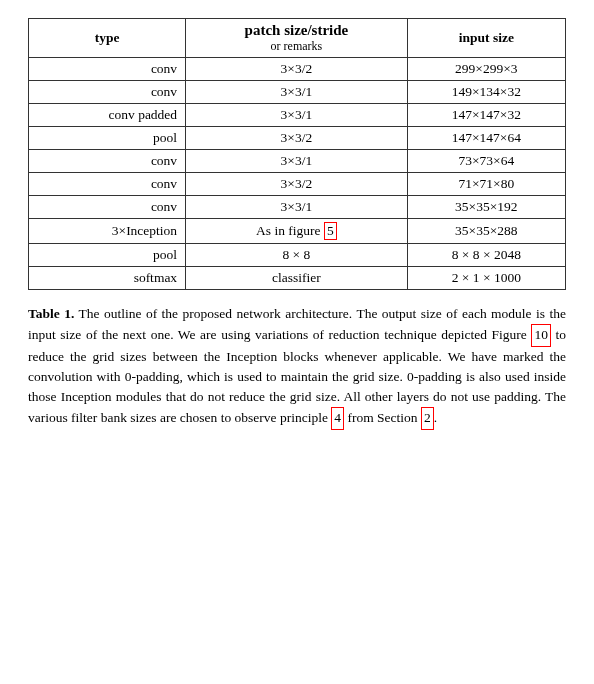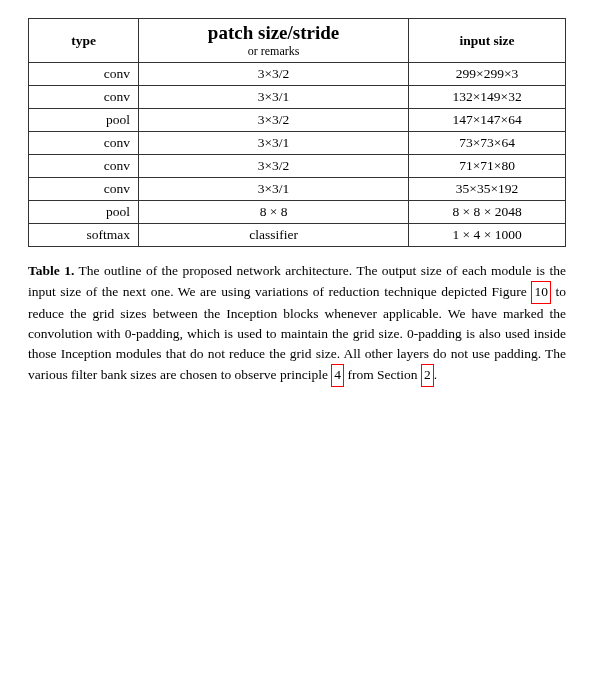--- a/index.html
+++ b/index.html
@@ -34,21 +34,21 @@
     table th {
       font-weight: bold;
     }
 
     table td:first-child {
       text-align: right;
     }
 
     .th-main {
       font-weight: bold;
-      font-size: 19px;
+      font-size: 15px;
     }
 
     .th-sub {
       font-weight: normal;
       font-size: 12px;
     }
 
     .caption {
       font-size: 13.5px;
       line-height: 1.5;
@@ -84,21 +84,26 @@
     </thead>
     <tbody id="table-body">
     <tr>
           <td>conv</td>
           <td>3×3/2</td>
           <td>299×299×3</td>
         </tr>
         <tr>
           <td>conv</td>
           <td>3×3/1</td>
-          <td>132×149×32</td>
+          <td>149×134×32</td>
+        </tr>
+        <tr>
+          <td>conv padded</td>
+          <td>3×3/1</td>
+          <td>147×147×32</td>
         </tr>
         <tr>
           <td>pool</td>
           <td>3×3/2</td>
           <td>147×147×64</td>
         </tr>
         <tr>
           <td>conv</td>
           <td>3×3/1</td>
           <td>73×73×64</td>
@@ -107,28 +112,33 @@
           <td>conv</td>
           <td>3×3/2</td>
           <td>71×71×80</td>
         </tr>
         <tr>
           <td>conv</td>
           <td>3×3/1</td>
           <td>35×35×192</td>
         </tr>
         <tr>
+          <td>3×Inception</td>
+          <td>As in figure <span class="red-box">5</span></td>
+          <td>35×35×288</td>
+        </tr>
+        <tr>
           <td>pool</td>
           <td>8 × 8</td>
           <td>8 × 8 × 2048</td>
         </tr>
         <tr>
           <td>softmax</td>
           <td>classifier</td>
-          <td>1 × 4 × 1000</td>
+          <td>2 × 1 × 1000</td>
         </tr>
       </tbody>
   </table>
 </div>
 
 <div class="caption">
   <span class="label">Table 1.</span>
   <span> The outline of the proposed network architecture.  The output size of each module is the input size of the next one.  We are using variations of reduction technique depicted Figure </span><span class="red-box">10</span><span> to reduce the grid sizes between the Inception blocks whenever applicable.  We have marked the convolution with 0-padding, which is used to maintain the grid size.  0-padding is also used inside those Inception modules that do not reduce the grid size.  All other layers do not use padding.  The various filter bank sizes are chosen to observe principle </span><span class="red-box">4</span><span> from Section </span><span class="red-box">2</span><span>.</span>
 </div>
 

